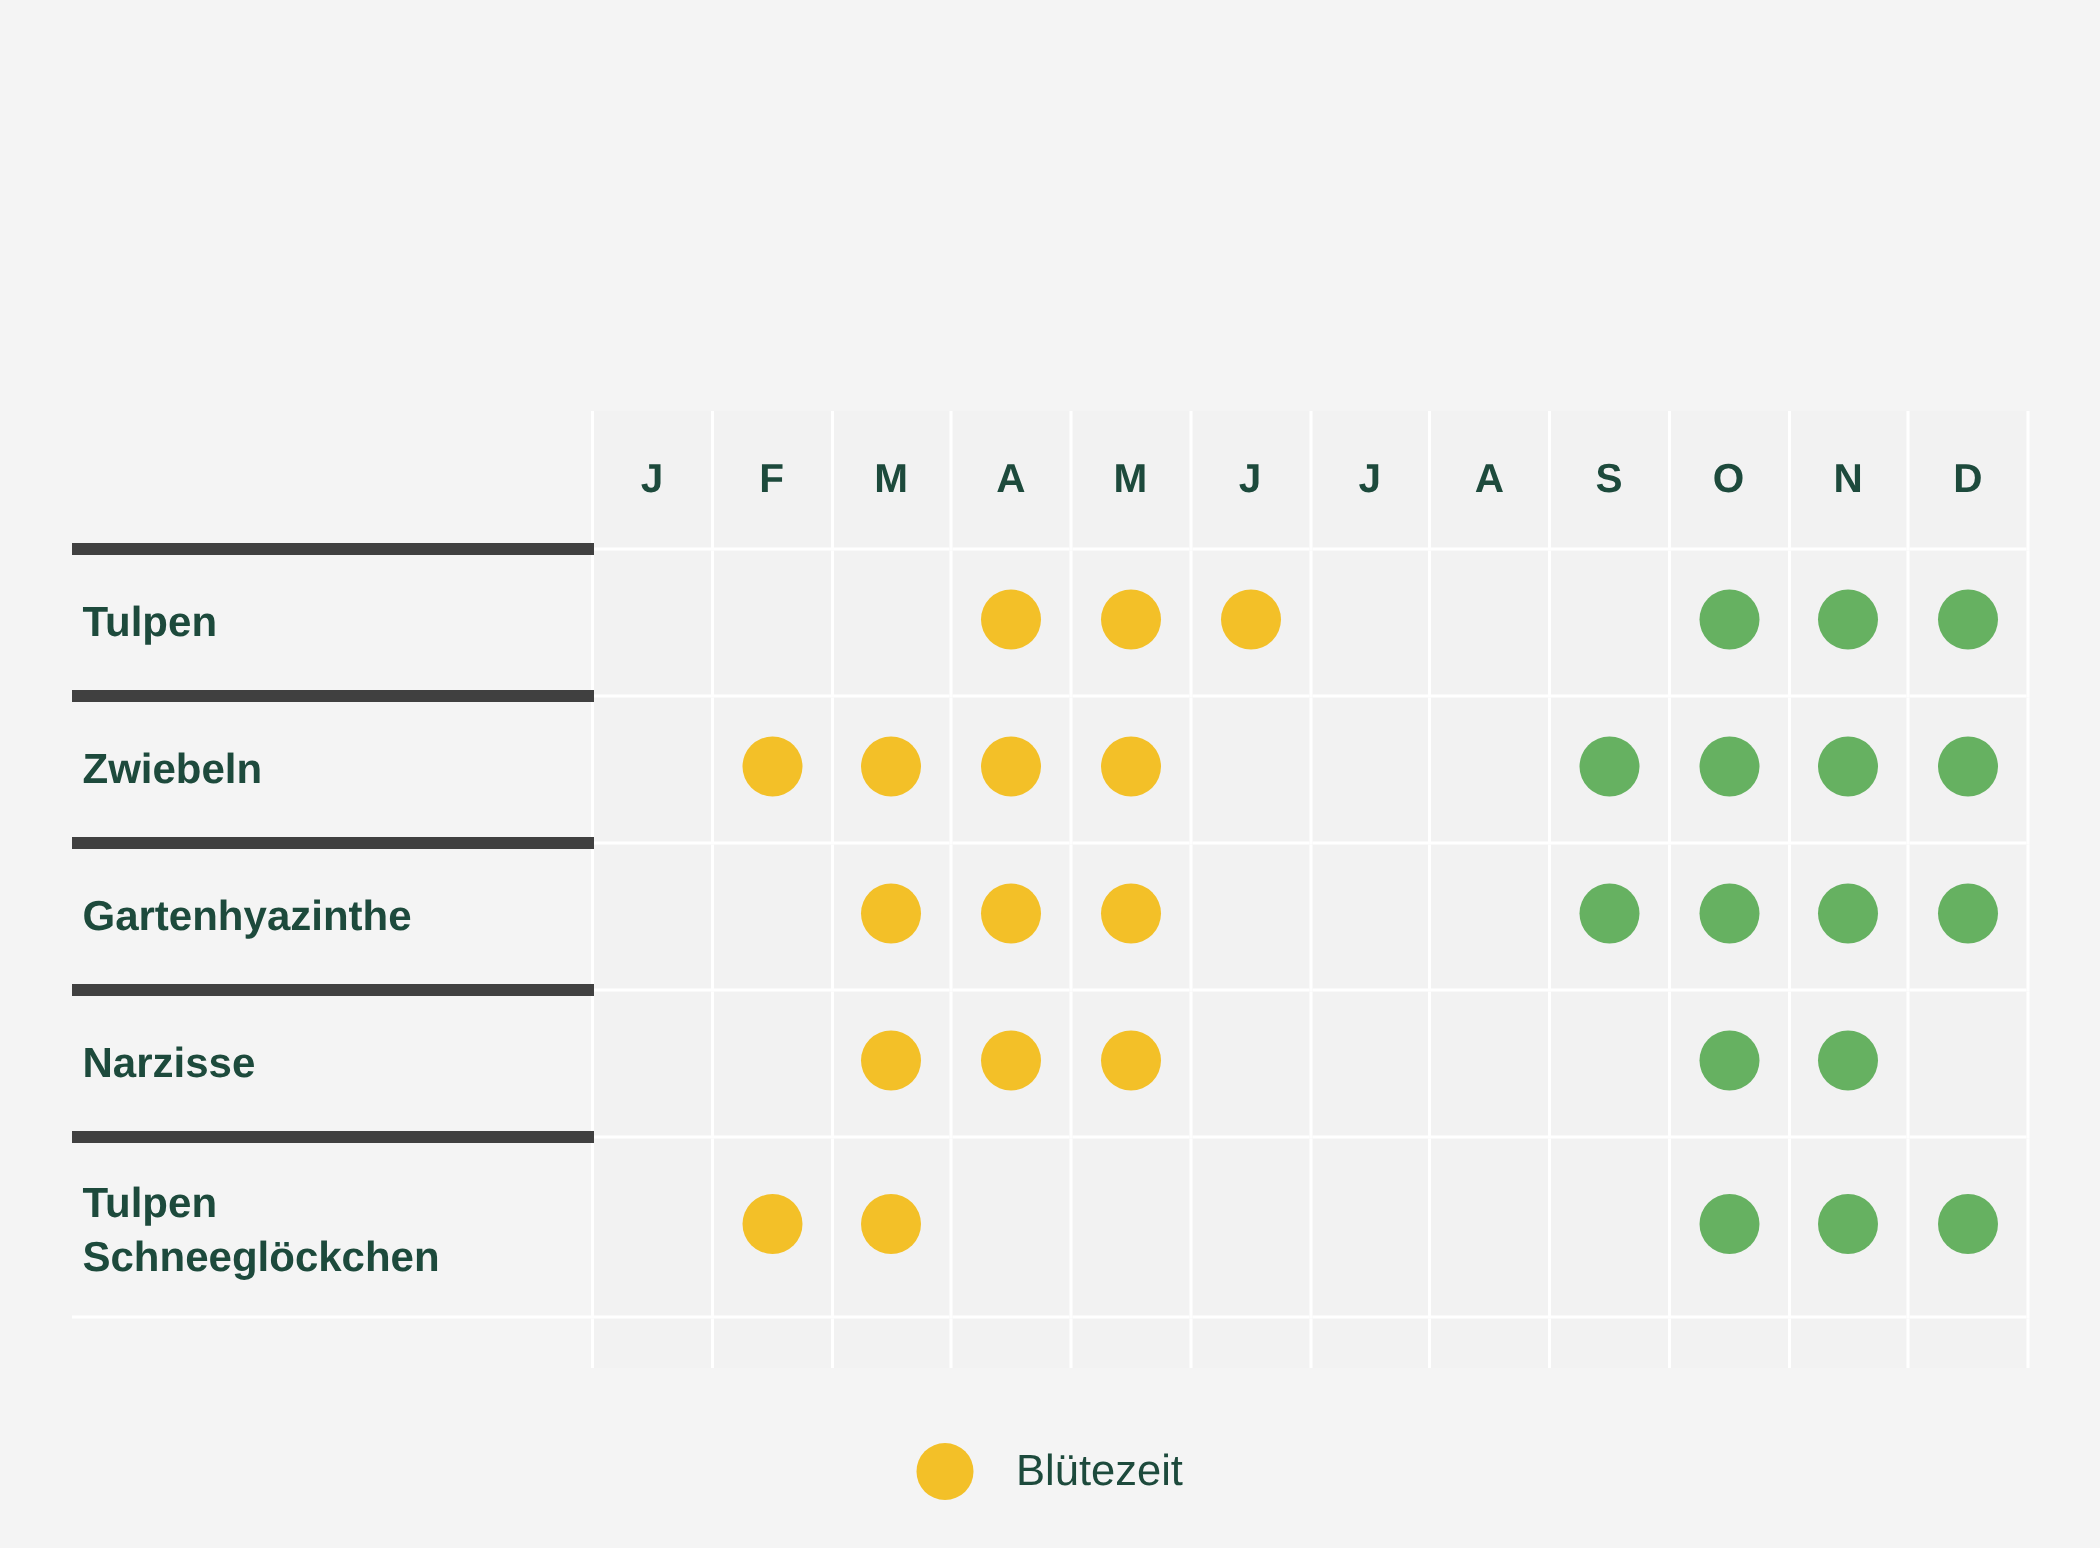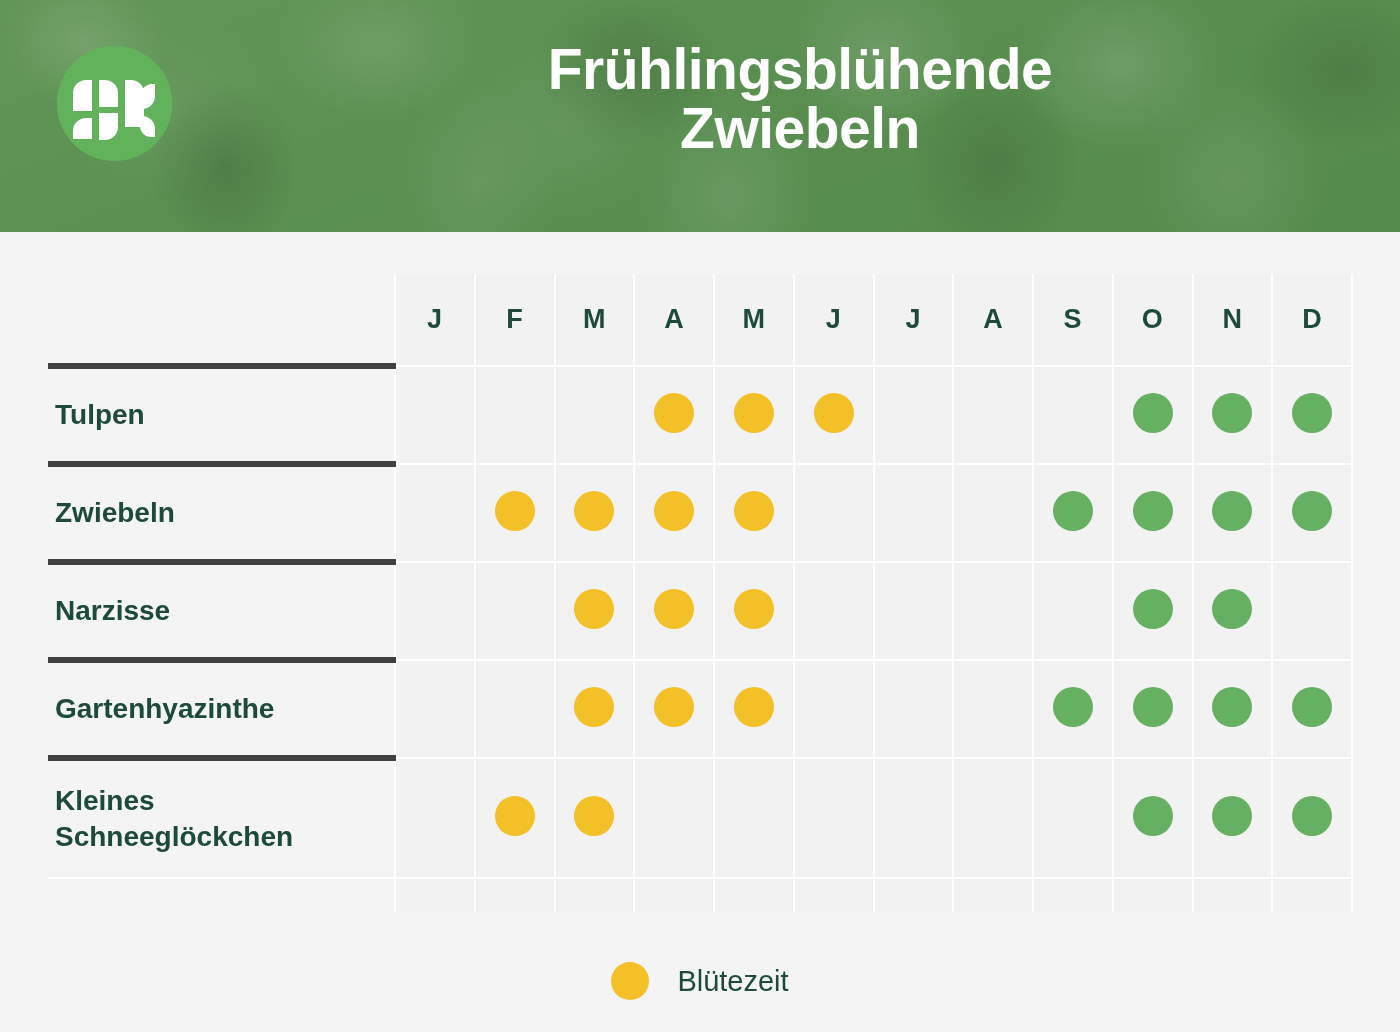--- a/index.html
+++ b/index.html
@@ -130,21 +130,21 @@
 
   
   tr.plantrow td.labelcell {
     color: #1D4A3C;
     font-size: 28px;
     font-weight: bold;
     text-align: left;
     padding-left: 7px;
     padding-right: 14px;
     line-height: 1.28;
-    border-top: 6px solid #404040;
+    border-top: 8px solid #404040;
   }
   tr.plantrow td.mcell {
     background: #F2F2F2;
     border-left: 2px solid #FFFFFF;
     border-top: 2px solid #FFFFFF;
     text-align: center;
   }
   tr.plantrow td.mcell.last { border-right: 2px solid #FFFFFF; }
   tr.plantrow.tall td { height: 120px; }
 
@@ -197,49 +197,20 @@
     font-size: 29px;
     font-weight: normal;
     white-space: nowrap;
   }
 </style>
 </head>
 <body>
 
 <div id="page">
 
-  <div class="header">
-    <div class="header-photo"></div>
-    <div class="header-tint"></div>
-
-    <div class="logo">
-      <svg width="115" height="115" viewBox="0 0 115 115" aria-hidden="true">
-        <circle cx="57.5" cy="57.5" r="57.5" fill="#62B25C"></circle>
-        <g fill="#FFFFFF">
-
-          <path d="M35 34 h-6 a13 13 0 0 0 -13 13 v18 h19 z"></path>
-
-          <path d="M35 72 h-6 a13 13 0 0 0 -13 13 v8 h19 z"></path>
-
-          <path d="M42 34 h6 a13 13 0 0 1 13 13 v14 h-19 z"></path>
-
-          <path d="M42 67 h19 v14 a13 13 0 0 1 -13 13 h-6 z"></path>
-
-          <path d="M68 34 h6 a13 13 0 0 1 13 13 v34 h-19 z"></path>
-
-          <path d="M94 38 h4 v12 a13 13 0 0 1 -13 13 h-2 v-12 a13 13 0 0 1 11 -13 z"></path>
-
-          <path d="M83 70 h2 a13 13 0 0 1 13 13 v8 h-4 a11 11 0 0 1 -11 -11 z"></path>
-        </g>
-      </svg>
-    </div>
-
-    <div class="header-title">Frühlingsblühende
-Zwiebeln</div>
-  </div>
 
   <div class="grid-wrap">
 
     <table class="cal">
       <colgroup>
         <col class="labelcol">
         <col class="mcol">
           <col class="mcol">
           <col class="mcol">
           <col class="mcol">
@@ -299,53 +270,53 @@
           <td class="mcell"><span class="dot none"></span></td>
           <td class="mcell"><span class="dot none"></span></td>
           <td class="mcell"><span class="dot none"></span></td>
           <td class="mcell"><span class="dot plant"></span></td>
           <td class="mcell"><span class="dot plant"></span></td>
           <td class="mcell"><span class="dot plant"></span></td>
           <td class="mcell last"><span class="dot plant"></span></td>
         </tr>
 
         <tr class="plantrow">
+          <td class="labelcell">Gartenhyazinthe</td>
+          <td class="mcell"><span class="dot none"></span></td>
+          <td class="mcell"><span class="dot none"></span></td>
+          <td class="mcell"><span class="dot bloom"></span></td>
+          <td class="mcell"><span class="dot bloom"></span></td>
+          <td class="mcell"><span class="dot bloom"></span></td>
+          <td class="mcell"><span class="dot none"></span></td>
+          <td class="mcell"><span class="dot none"></span></td>
+          <td class="mcell"><span class="dot none"></span></td>
+          <td class="mcell"><span class="dot plant"></span></td>
+          <td class="mcell"><span class="dot plant"></span></td>
+          <td class="mcell"><span class="dot plant"></span></td>
+          <td class="mcell last"><span class="dot plant"></span></td>
+        </tr>
+
+        <tr class="plantrow">
           <td class="labelcell">Narzisse</td>
           <td class="mcell"><span class="dot none"></span></td>
           <td class="mcell"><span class="dot none"></span></td>
           <td class="mcell"><span class="dot bloom"></span></td>
           <td class="mcell"><span class="dot bloom"></span></td>
           <td class="mcell"><span class="dot bloom"></span></td>
           <td class="mcell"><span class="dot none"></span></td>
           <td class="mcell"><span class="dot none"></span></td>
           <td class="mcell"><span class="dot none"></span></td>
           <td class="mcell"><span class="dot none"></span></td>
           <td class="mcell"><span class="dot plant"></span></td>
           <td class="mcell"><span class="dot plant"></span></td>
           <td class="mcell last"><span class="dot none"></span></td>
         </tr>
 
-        <tr class="plantrow">
-          <td class="labelcell">Gartenhyazinthe</td>
-          <td class="mcell"><span class="dot none"></span></td>
-          <td class="mcell"><span class="dot none"></span></td>
-          <td class="mcell"><span class="dot bloom"></span></td>
-          <td class="mcell"><span class="dot bloom"></span></td>
-          <td class="mcell"><span class="dot bloom"></span></td>
-          <td class="mcell"><span class="dot none"></span></td>
-          <td class="mcell"><span class="dot none"></span></td>
-          <td class="mcell"><span class="dot none"></span></td>
-          <td class="mcell"><span class="dot plant"></span></td>
-          <td class="mcell"><span class="dot plant"></span></td>
-          <td class="mcell"><span class="dot plant"></span></td>
-          <td class="mcell last"><span class="dot plant"></span></td>
-        </tr>
-
         <tr class="plantrow tall">
-          <td class="labelcell">Kleines Schneeglöckchen</td>
+          <td class="labelcell">Tulpen Schneeglöckchen</td>
           <td class="mcell"><span class="dot none"></span></td>
           <td class="mcell"><span class="dot bloom"></span></td>
           <td class="mcell"><span class="dot bloom"></span></td>
           <td class="mcell"><span class="dot none"></span></td>
           <td class="mcell"><span class="dot none"></span></td>
           <td class="mcell"><span class="dot none"></span></td>
           <td class="mcell"><span class="dot none"></span></td>
           <td class="mcell"><span class="dot none"></span></td>
           <td class="mcell"><span class="dot none"></span></td>
           <td class="mcell"><span class="dot plant"></span></td>

